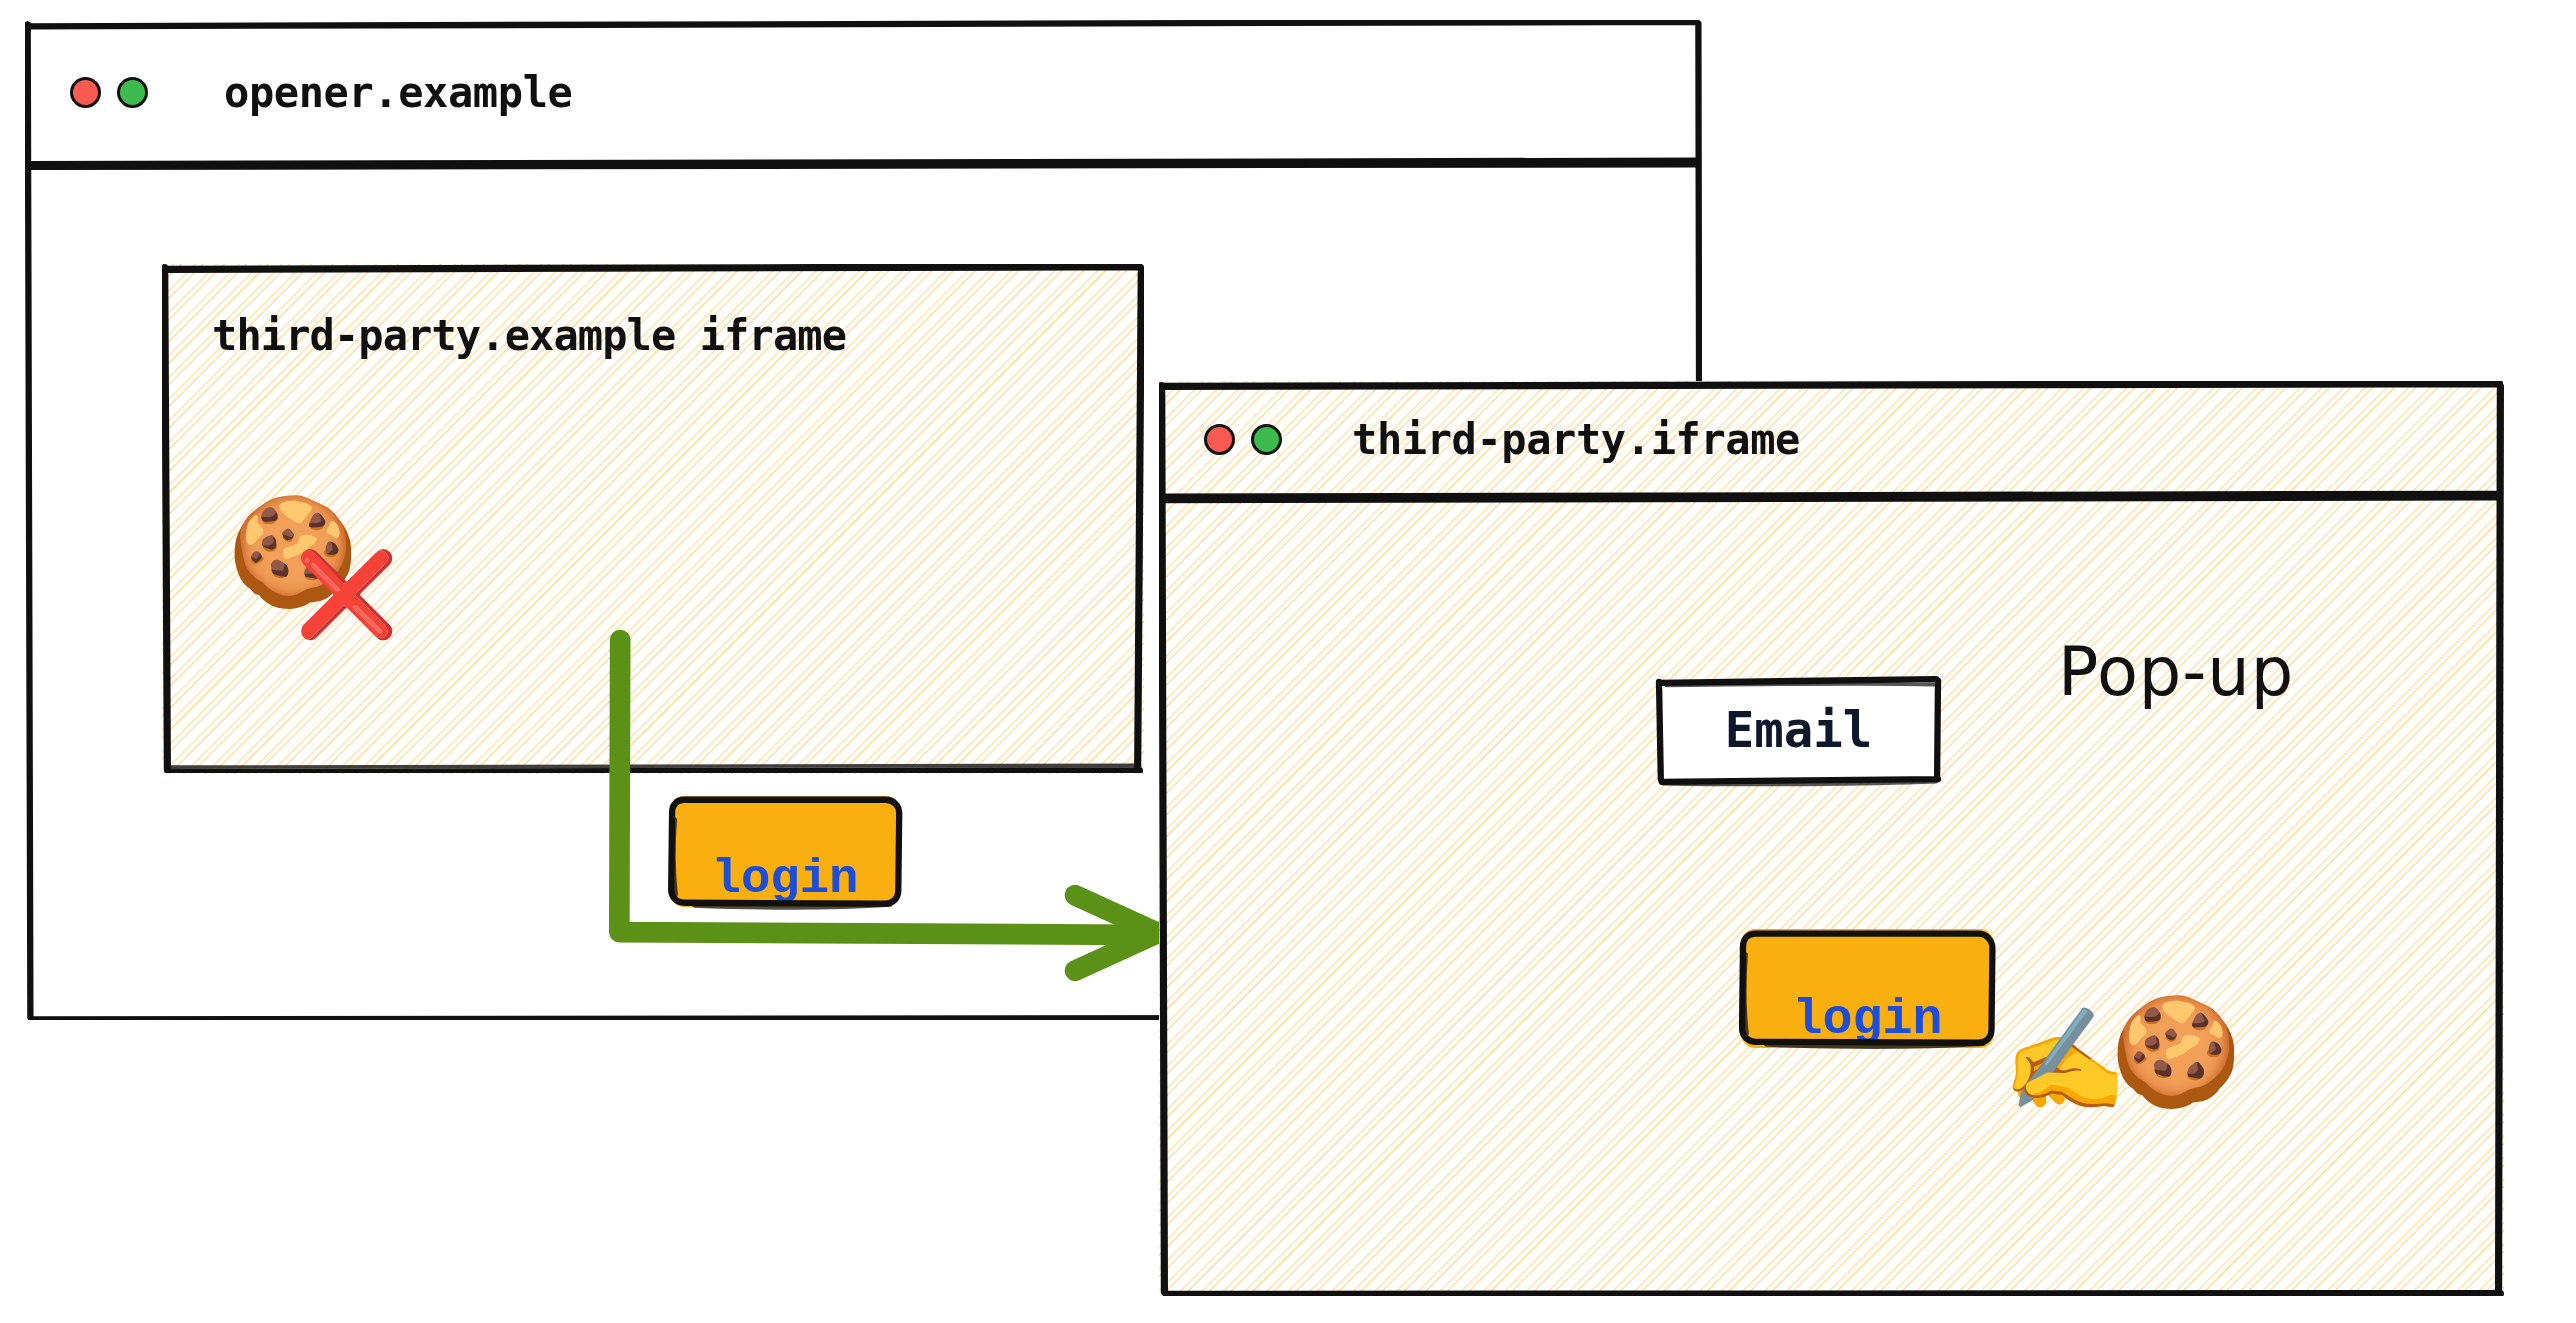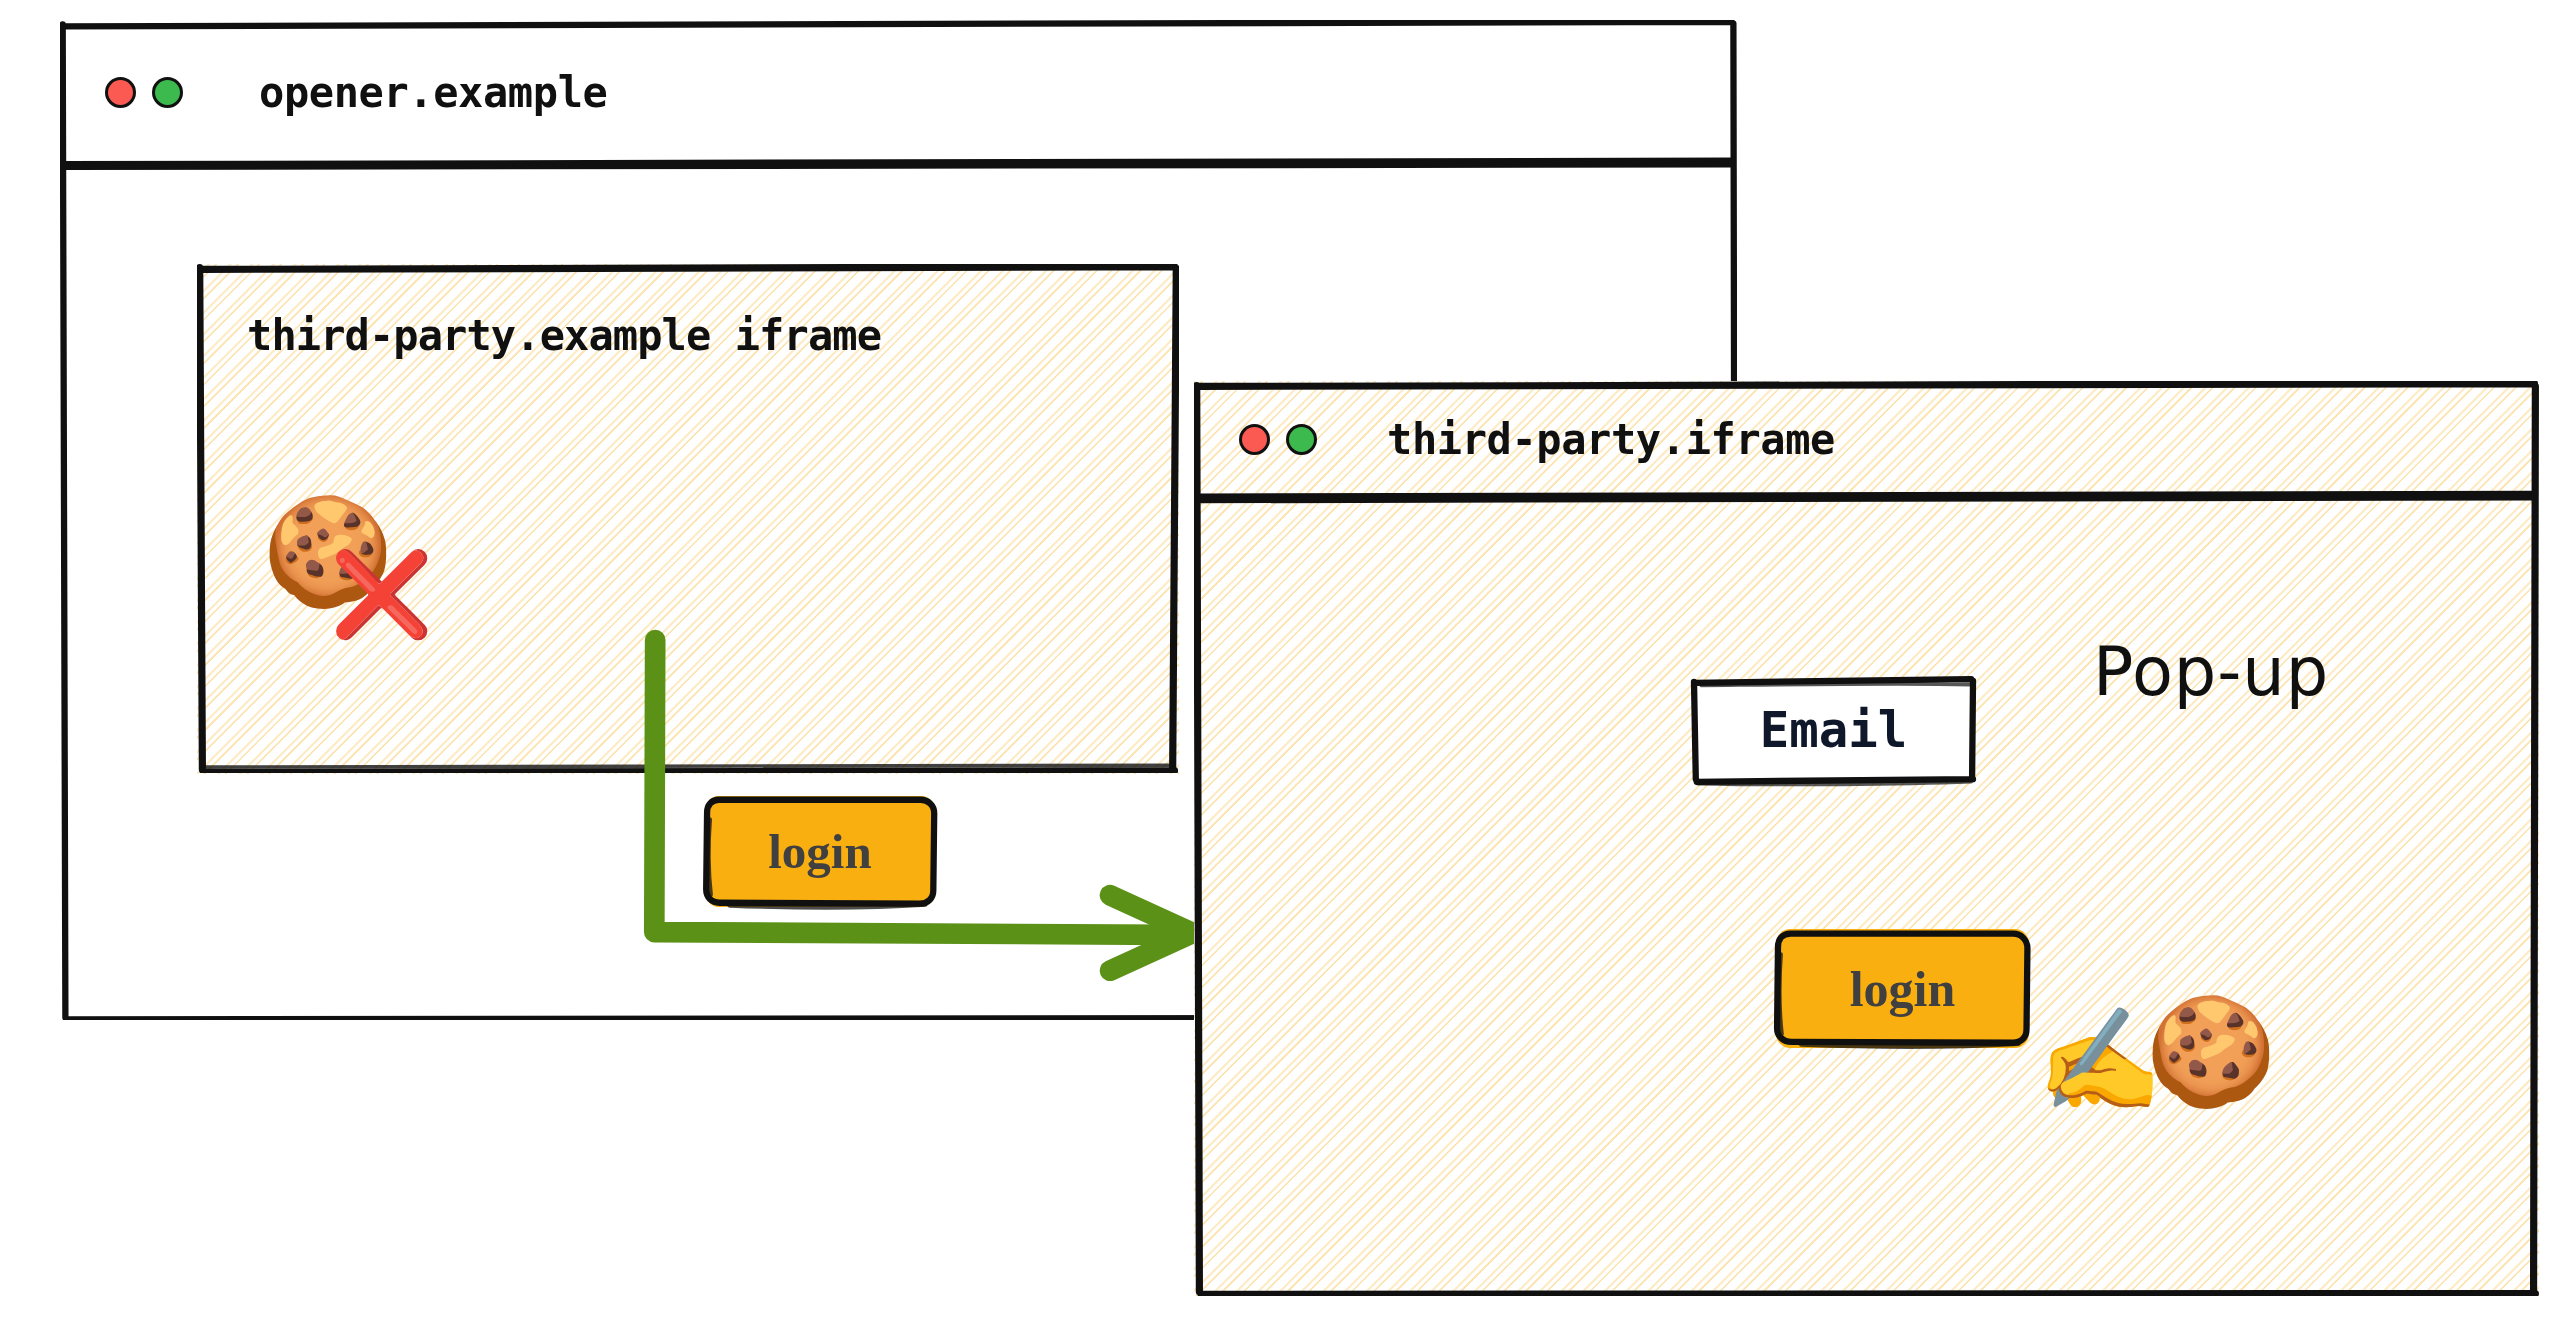--- a/index.html
+++ b/index.html
@@ -11,21 +11,20 @@
     width: 2576px;
     height: 1324px;
     position: relative;
     overflow: hidden;
     font-family: "DejaVu Sans Mono", "Liberation Mono", monospace;
   }
 
   .stage {
     position: absolute;
     inset: 0;
-    margin-left: 35px;
   }
 
   
   .hatch {
     background-color: #ffffff;
     background-image:
       repeating-linear-gradient(
         -45deg,
         rgba(250, 205, 110, 0.55) 0px,
         rgba(250, 205, 110, 0.55) 1.3px,
@@ -139,25 +138,25 @@
   #iframe-cookie-x {
     left: 133px;
     top: 289px;
     font-size: 83px;
   }
 
   
   .sketch-btn {
     position: absolute;
     display: flex;
-    align-items: center;
+    align-items: flex-end;
     justify-content: center;
     background: #FAAF11;
-    color: #404040;
-    font-family: Liberation Serif, serif;
+    color: #1d4ed8;
+    font-family: Liberation Mono, monospace;
     font-weight: 700;
     box-sizing: border-box;
   }
   .sketch-btn > span { position: relative; z-index: 2; }
   .sketch-btn svg {
     position: absolute;
     left: -7.2px;
     top: -7.2px;
     width: calc(100% + 14.4px);
     height: calc(100% + 14.4px);

